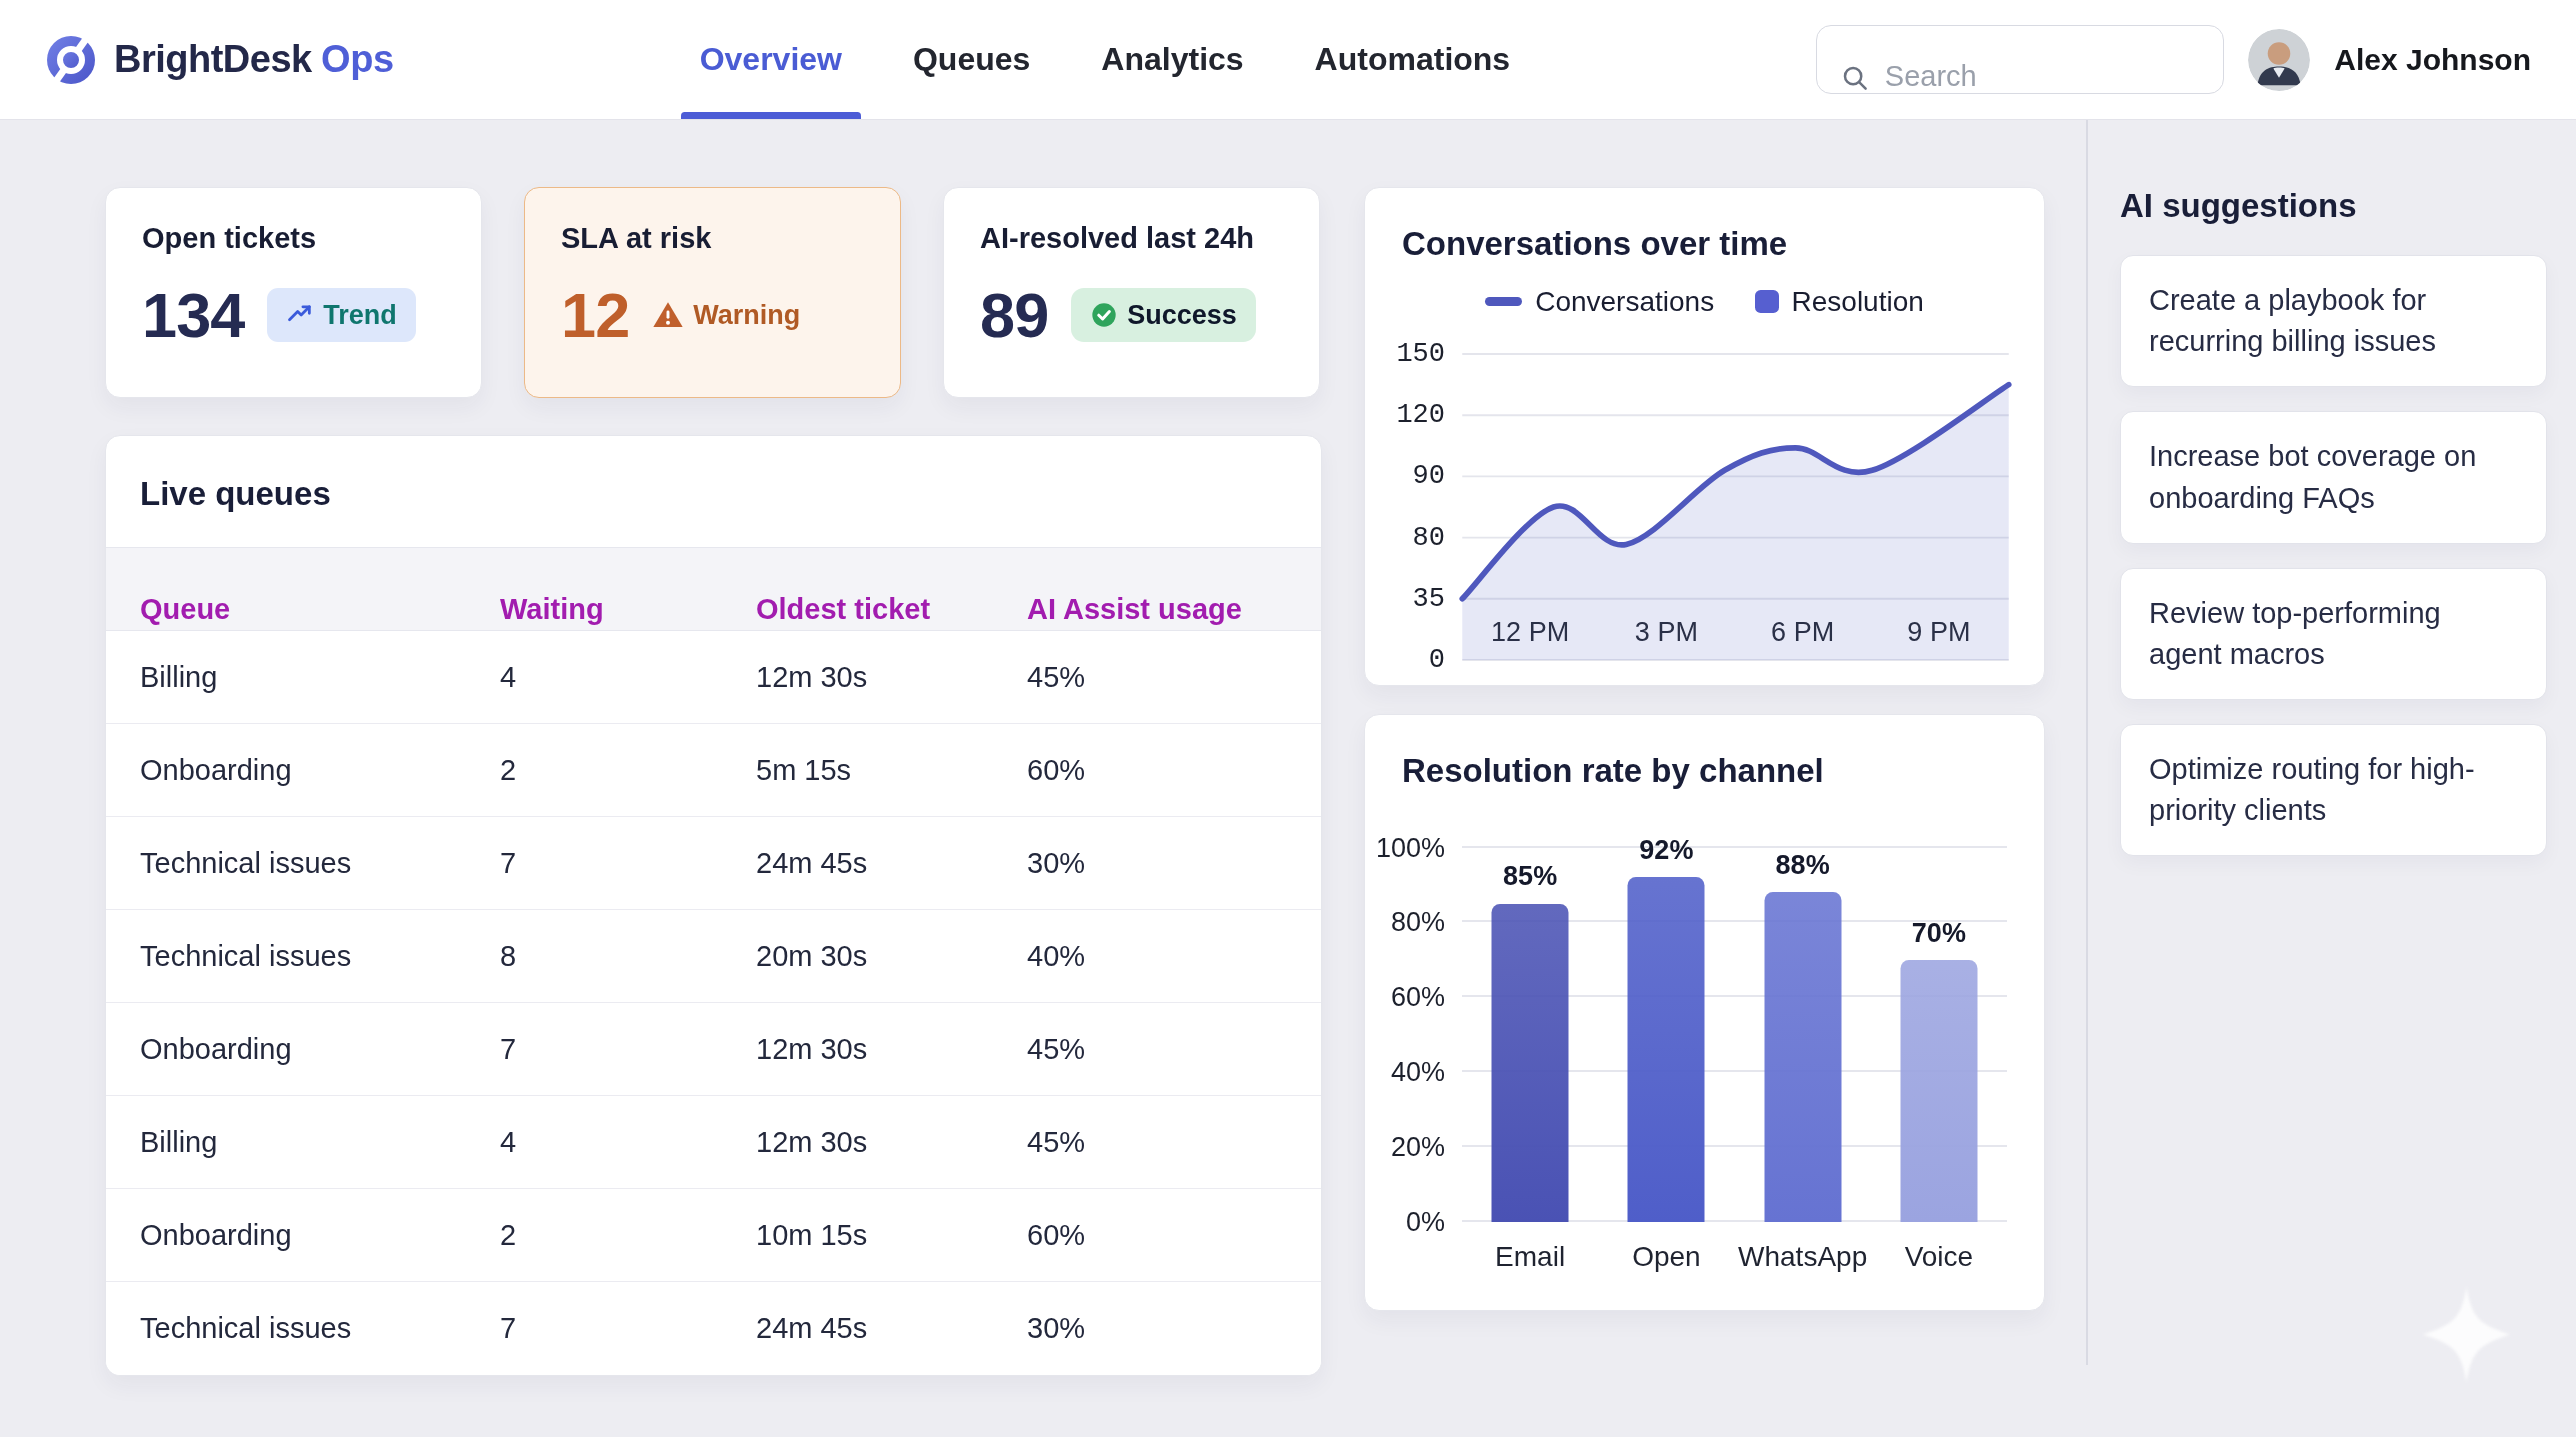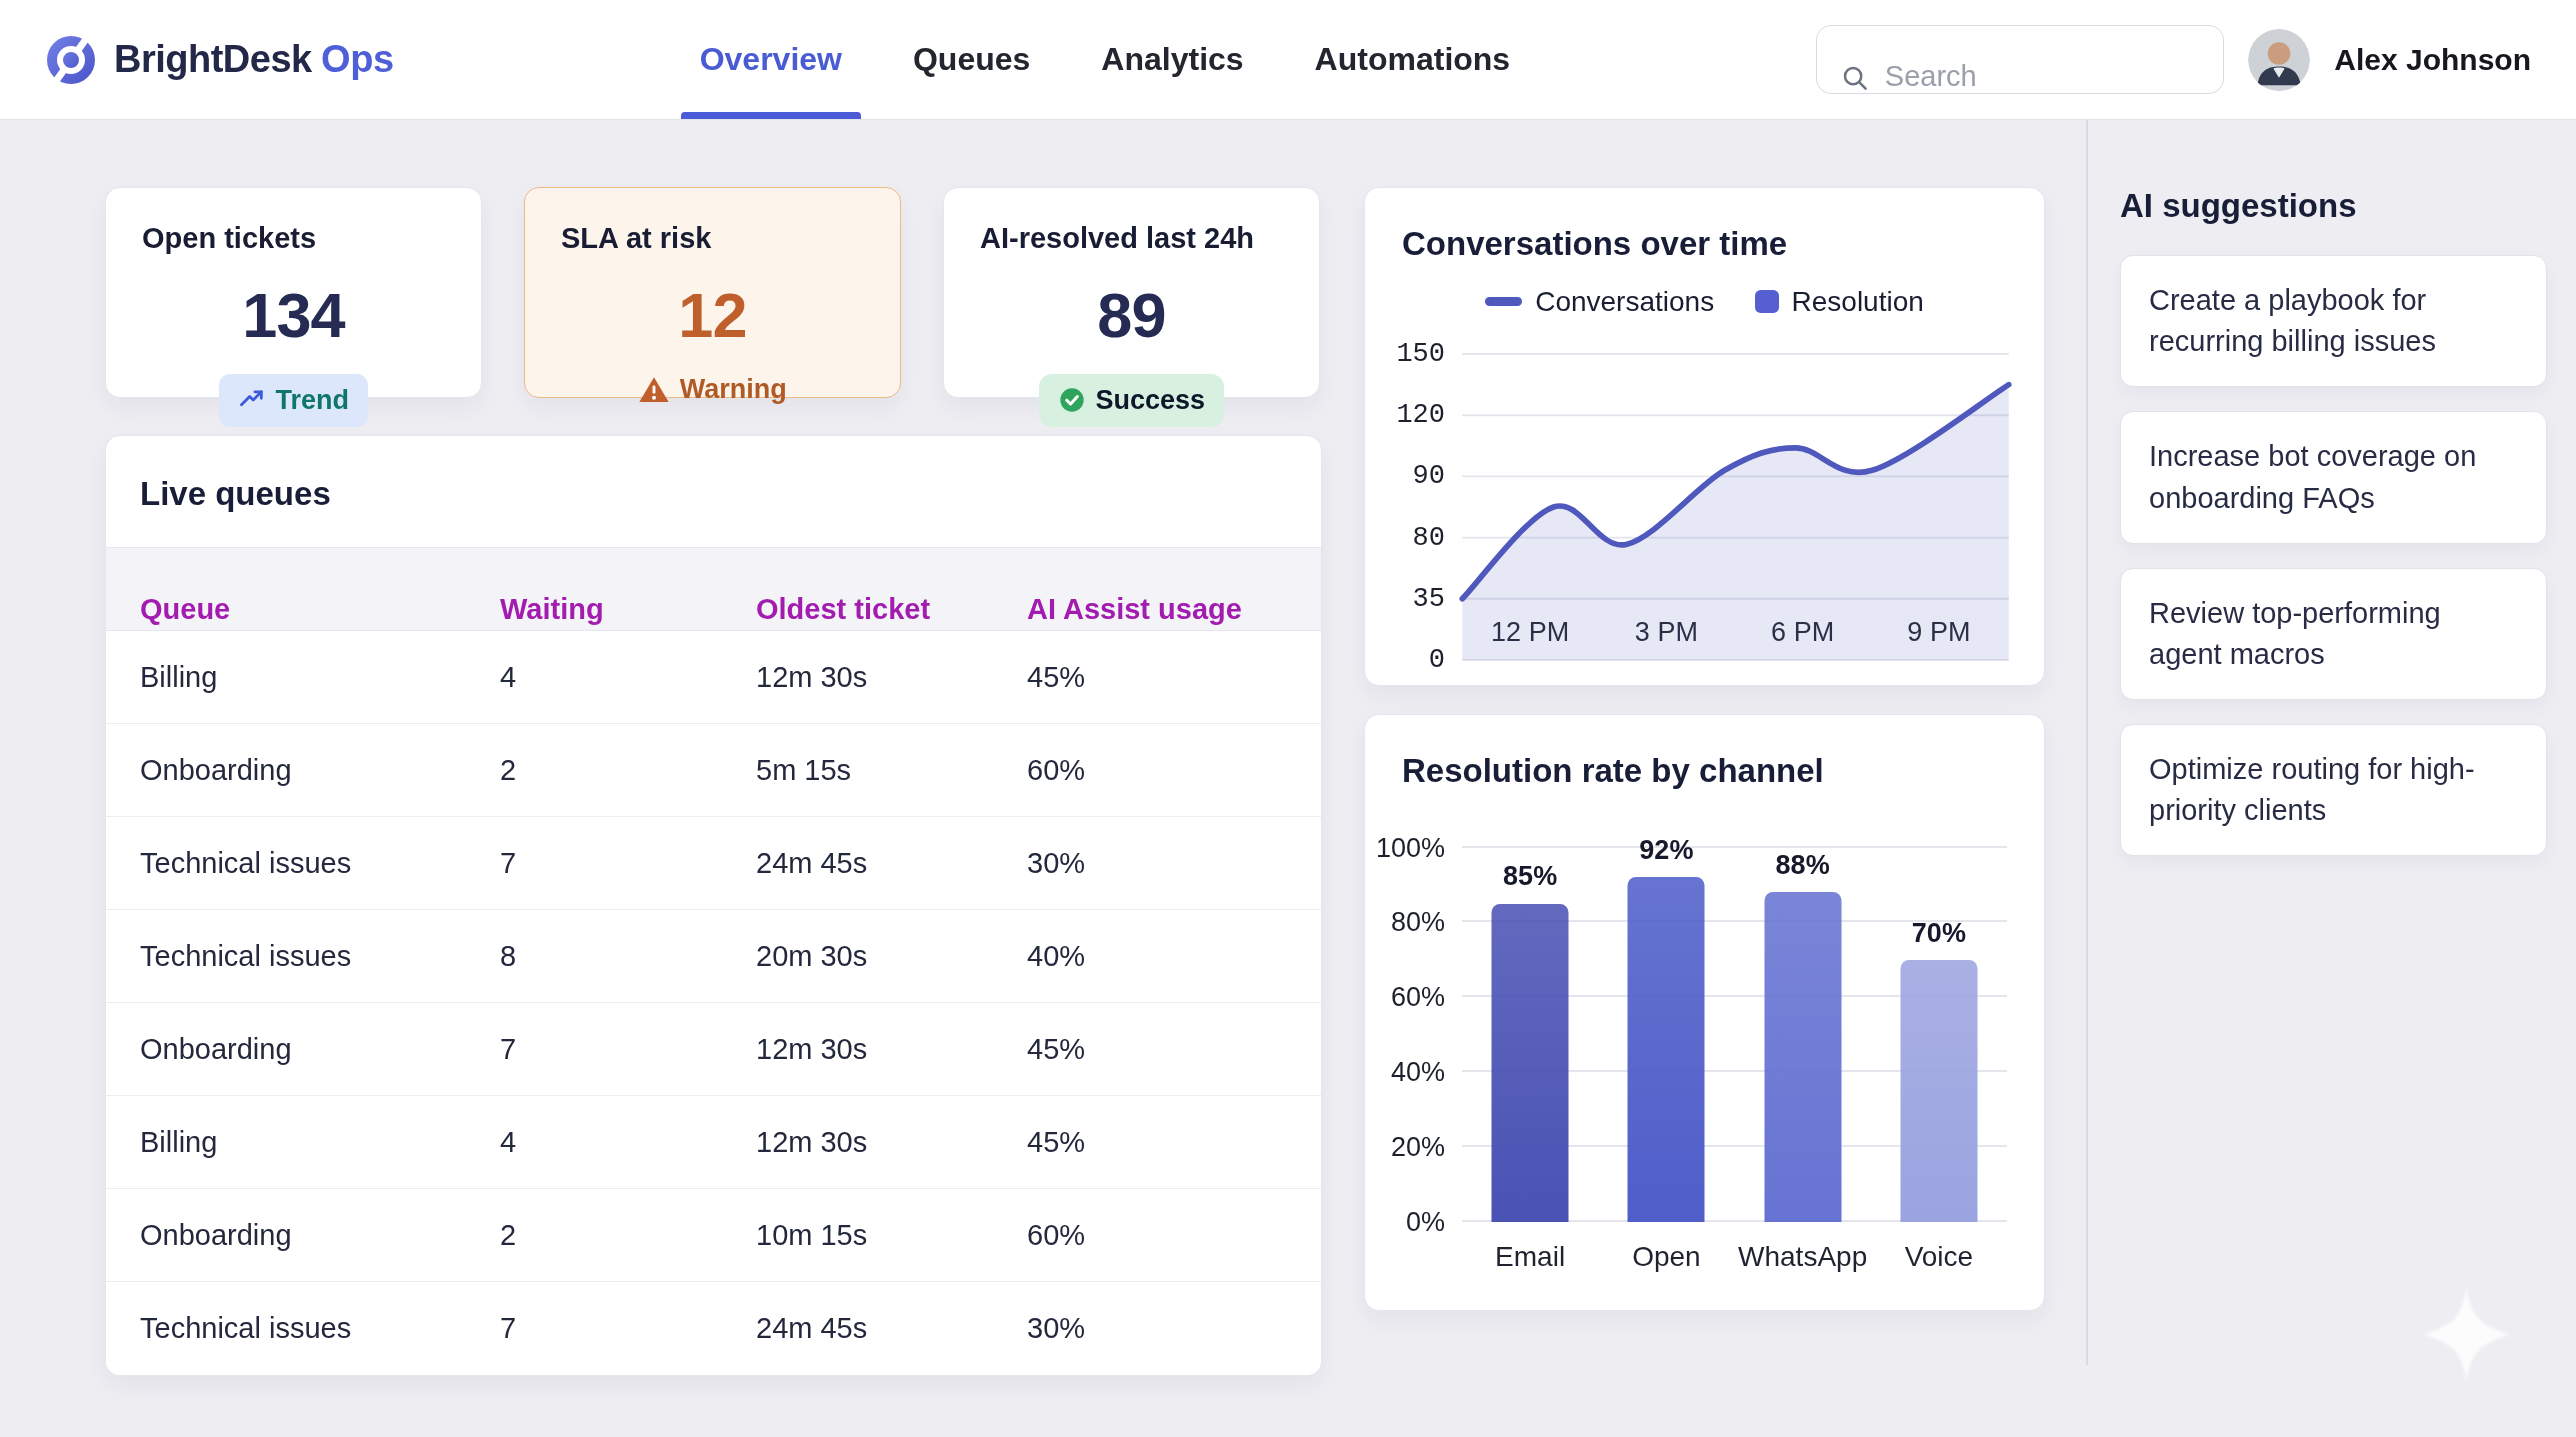--- a/index.html
+++ b/index.html
@@ -56,21 +56,21 @@
   .card {
     background:#fff; border:0.9px solid #e5e6ec; border-radius:15px;
     box-shadow:0 9.4px 22.5px rgba(30,34,70,0.05);
   }
 
   
   .stat-row { display:flex; gap:42px; }
   .stat-card { width:377px; height:211px; padding:34px 36px; }
   .stat-card.warning { background:#fdf4ec; border:1.9px solid #ecb987; }
   .stat-label { font-size:29px; font-weight:600; color:#181d33; }
-  .stat-value-row { display:flex; align-items:center; gap:22.5px; margin-top:24px;flex-direction:column; }
+  .stat-value-row { display:flex; align-items:center; gap:22.5px; margin-top:24px; }
   .stat-value { font-size:63px; font-weight:800; letter-spacing:-0.9px; color:#252b52; }
   .stat-card.warning .stat-value { color:#bf5f2b; }
   .badge { display:flex; align-items:center; gap:9.4px; font-size:27px; font-weight:600; }
   .badge .bicon { display:flex; }
   .badge .bicon svg { width:28px; height:28px; }
   .badge.pill-blue  { background:#dde7fb; color:#0f766e; padding:11.2px 19px; border-radius:11.2px; }
   .badge.pill-blue  .bicon { color:#3b5bdb; }
   .badge.pill-green { background:#d8f0e0; color:#0f172a; padding:11.2px 19px; border-radius:13px; }
   .badge.plain-orange { color:#b05a25; }
   .badge.plain-orange .bicon { color:#c05f2c; }

